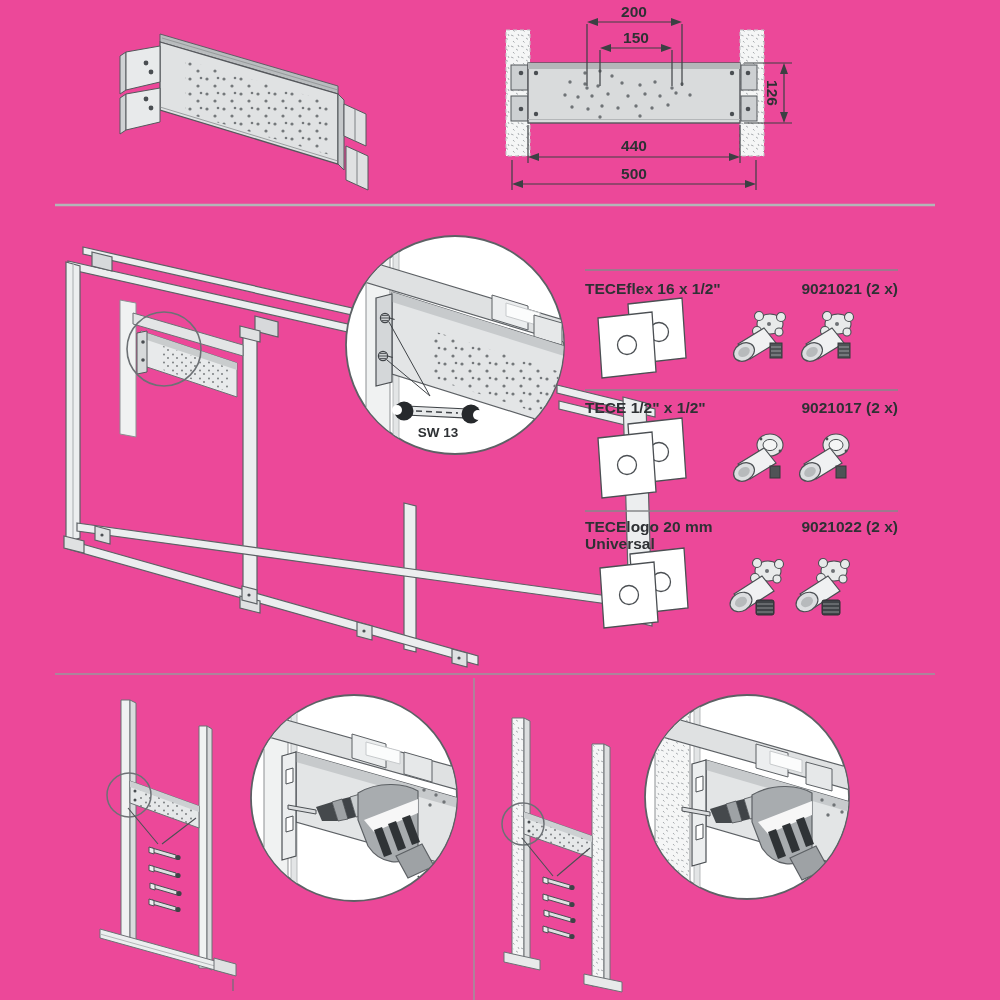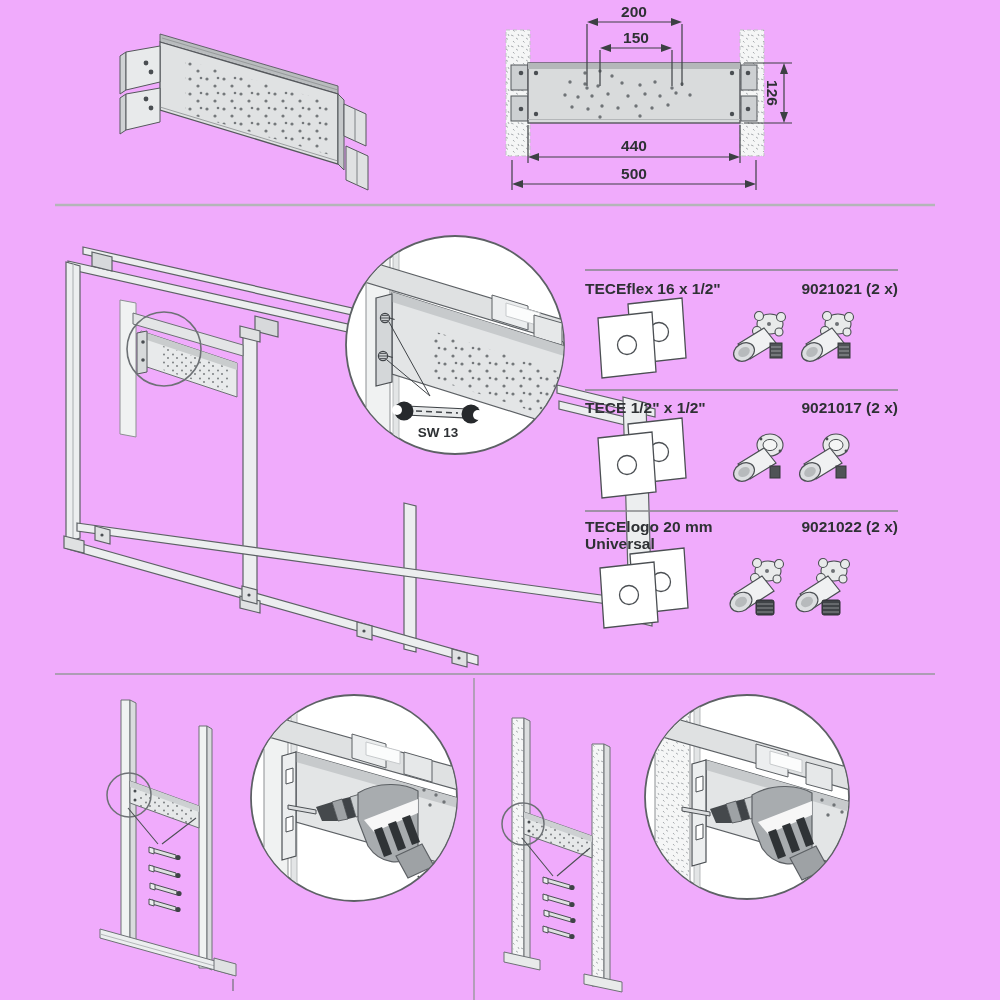--- a/index.html
+++ b/index.html
@@ -1,16 +1,16 @@
 <!DOCTYPE html>
 <html><head>
 <meta charset="utf-8">
 <style>
   html,body{margin:0;padding:0;background:#ffffff;}
-  .page{position:relative;width:1000px;height:1000px;background:#f0abfc;overflow:hidden;
+  .page{position:relative;width:1000px;height:1000px;background:#ec4899;overflow:hidden;
         font-family:"Liberation Sans", sans-serif;}
   svg{position:absolute;left:0;top:0;}
   text{font-family:"Liberation Sans", sans-serif;fill:#2e3134;}
   .dim-text{font-size:15.5px;font-weight:700;}
   .part-name{font-size:15.5px;font-weight:700;}
   .part-code{font-size:15.5px;font-weight:700;}
   .sw-text{font-size:13.5px;font-weight:700;}
 </style>
 </head>
 <body>

